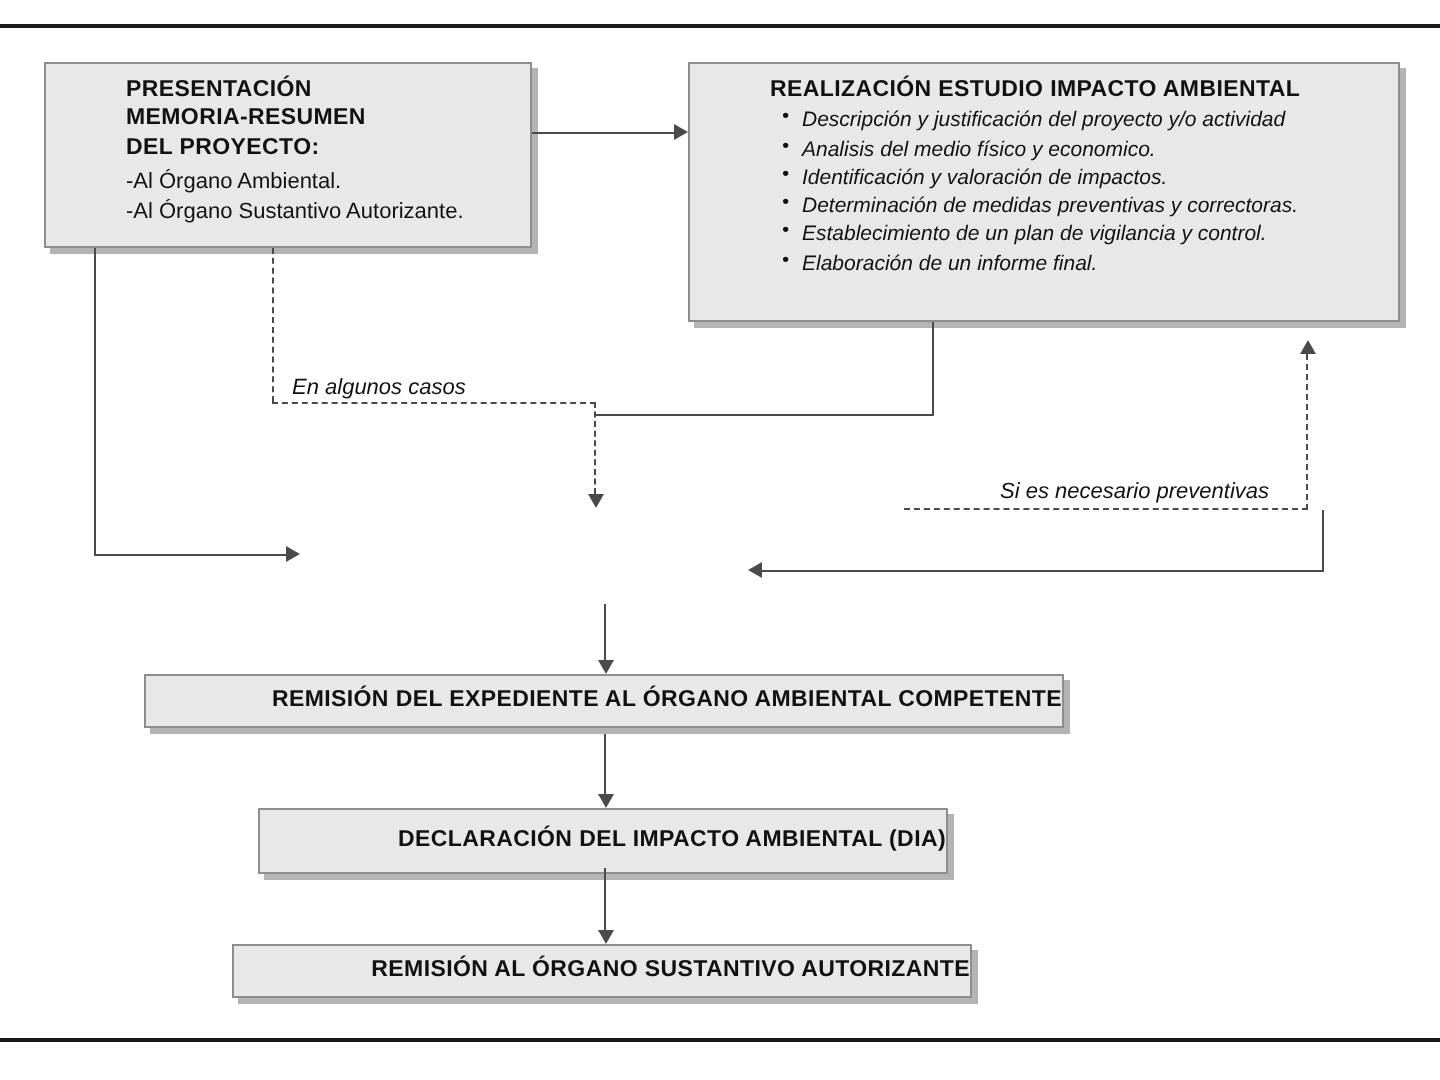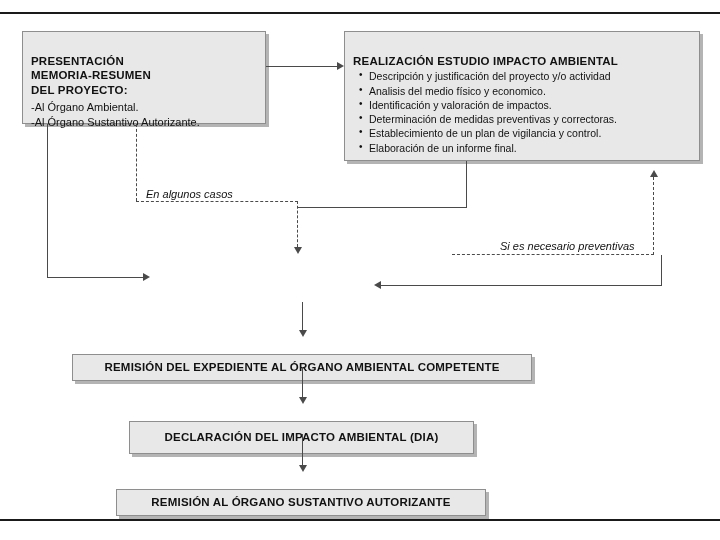--- a/index.html
+++ b/index.html
@@ -32,21 +32,22 @@
   
   .box {
     position: absolute;
     box-sizing: border-box;
     background: #e8e8e8;
     border: 1px solid #8e8e8e;
     box-shadow: 3px 3px 0 0 #b4b4b4;
     color: #111111;
   }
   .box-inner {
-    padding: 22px 8px;
+    padding: 6px 8px;
+    margin-left: 32px;
   }
 
   .title {
     font-weight: bold;
     letter-spacing: 0.2px;
     line-height: 1.25;
   }
 
   
   #box-presentacion {
@@ -72,20 +73,21 @@
     width: 356px;
     height: 130px;
   }
   #box-realizacion .title { font-size: 11.5px; margin-bottom: 1px; }
   #box-realizacion .bullets {
     margin: 0;
     padding: 0 0 0 6px;
     list-style: none;
     font-size: 10.5px;
     line-height: 1.36;
+    font-style: italic;
   }
   #box-realizacion .bullets li {
     white-space: nowrap;
     padding-left: 10px;
     position: relative;
   }
   #box-realizacion .bullets li::before {
     content: "\2022";
     position: absolute;
     left: 0;
@@ -103,22 +105,21 @@
   }
   #box-informacion .box-inner { padding-top: 7px; }
   #box-informacion .title { font-size: 11.5px; }
   #box-informacion .subtitle { font-size: 11px; margin-top: 2px; }
 
   
   .box-line {
     text-align: center;
     display: flex;
     align-items: center;
-    justify-content: center;
-    margin-top: 17px;
+    justify-content: flex-end;
   }
   .box-line .title { font-size: 11.5px; white-space: nowrap; }
 
   #box-remision-expediente {
     left: 72px;
     top: 337px;
     width: 460px;
     height: 27px;
   }
   #box-declaracion {

